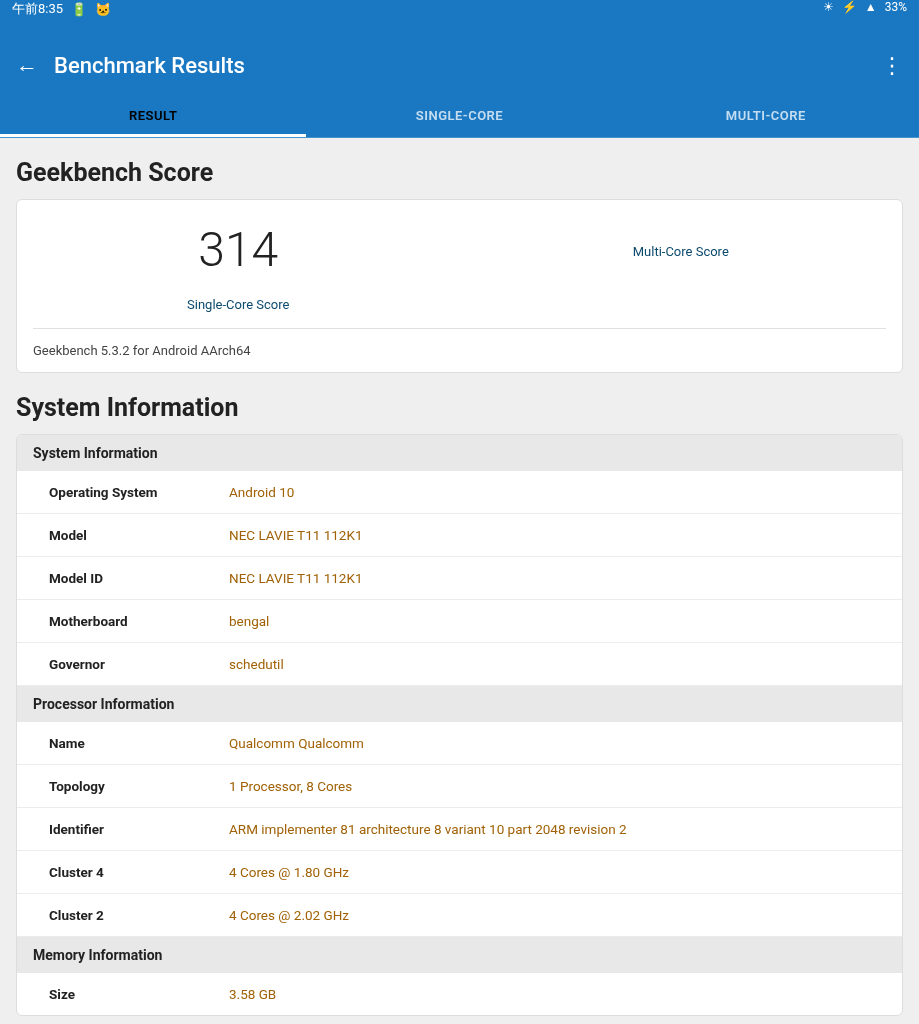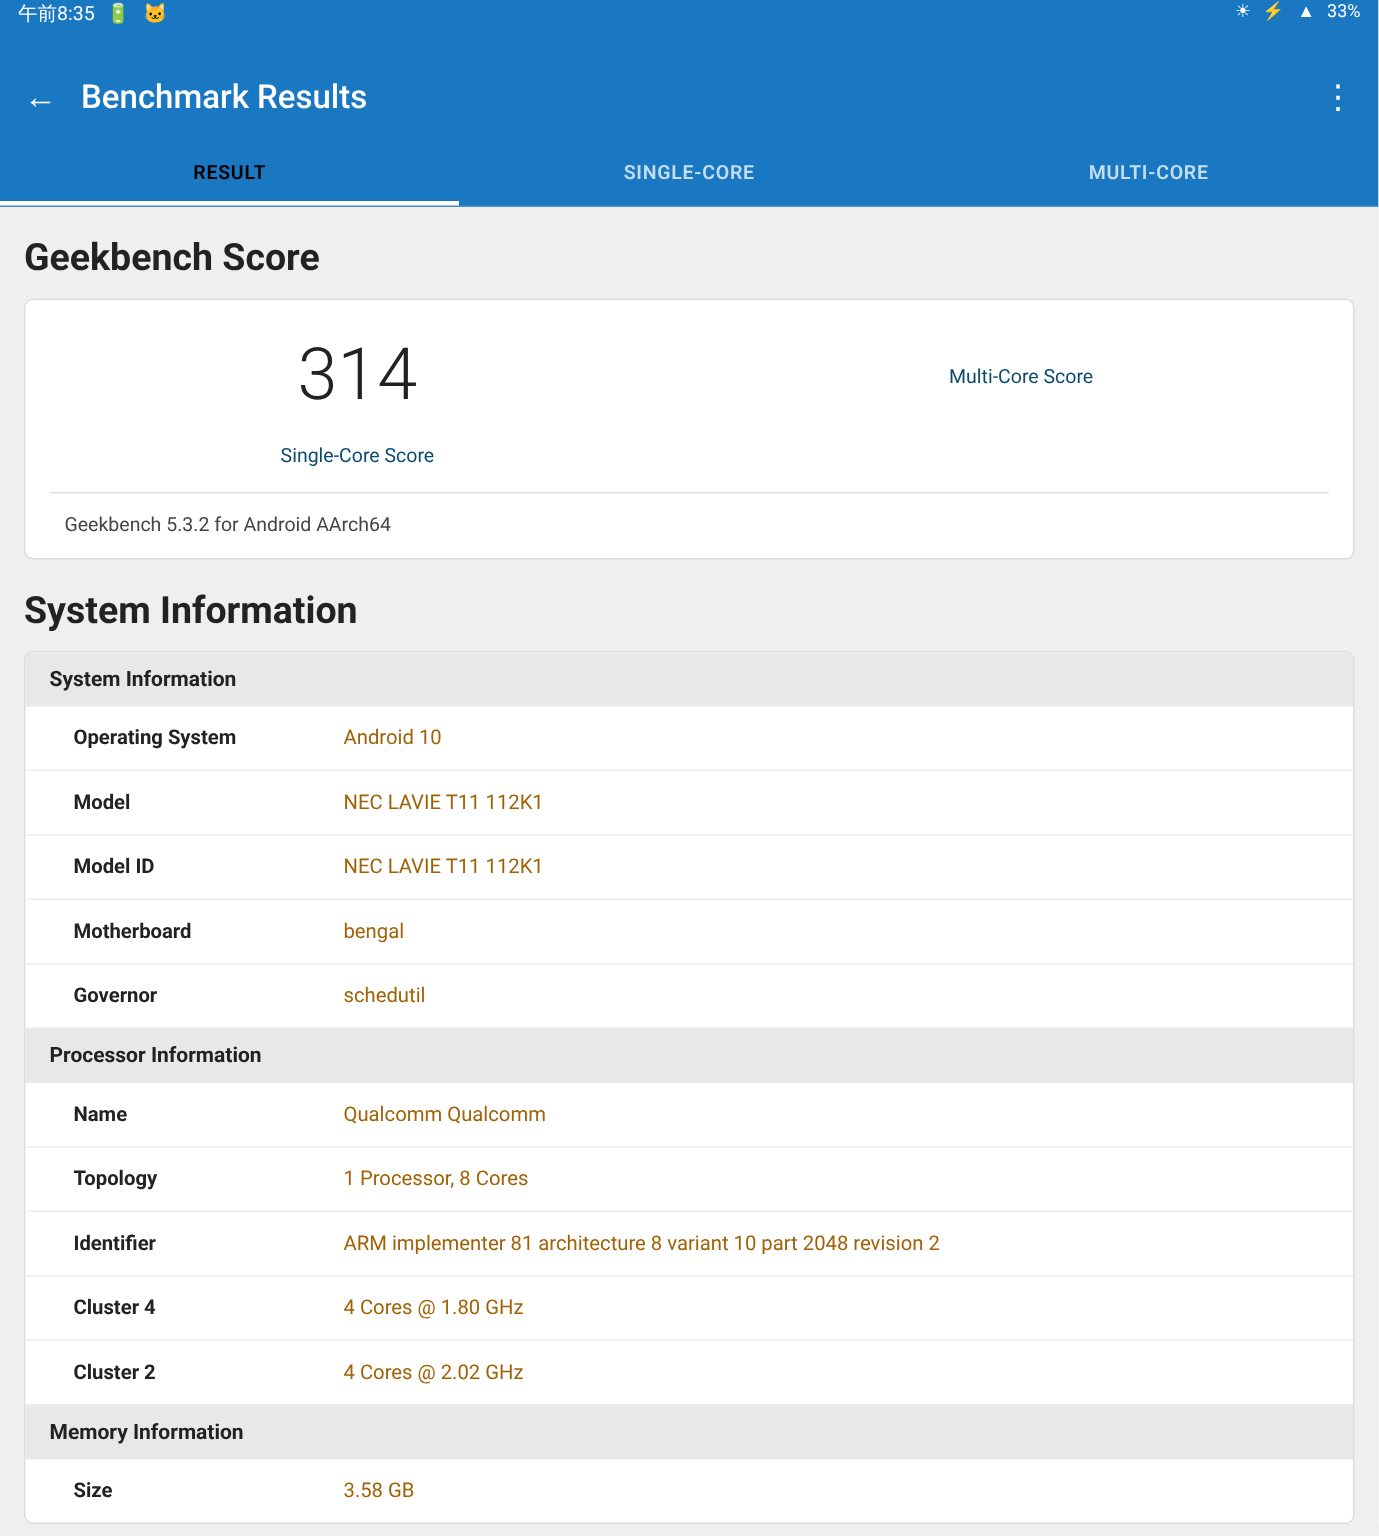--- a/index.html
+++ b/index.html
@@ -110,21 +110,21 @@
       font-size: 13px;
       color: #0c4a6e;
       margin-top: 20px;
     }
     .score-divider {
       border: none;
       border-top: 1px solid #e0e0e0;
       margin: 0 16px;
     }
     .score-footer {
-      padding: 14px 26px;
+      padding: 14px 16px;
       font-size: 13px;
       color: #444;
     }
 
     
     .info-card {
       background: white;
       border-radius: 6px;
       overflow: hidden;
       border: 1px solid #ddd;

